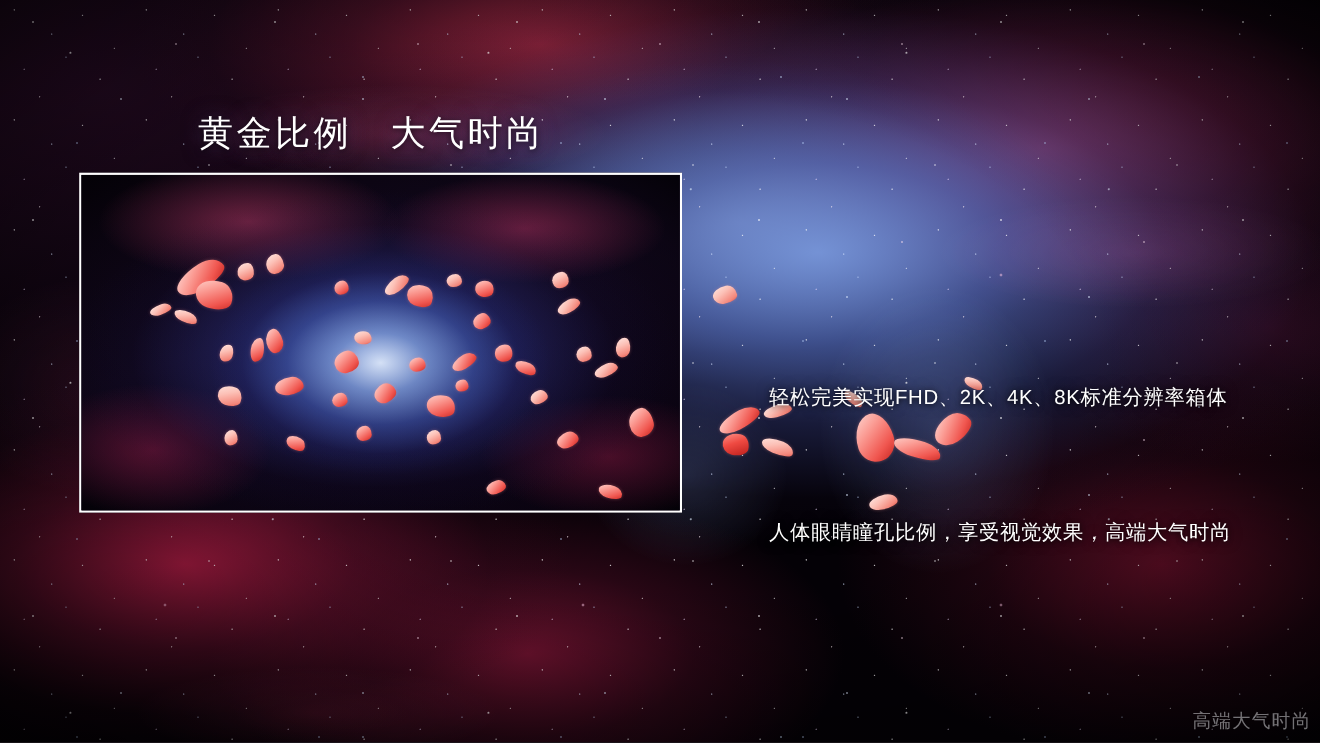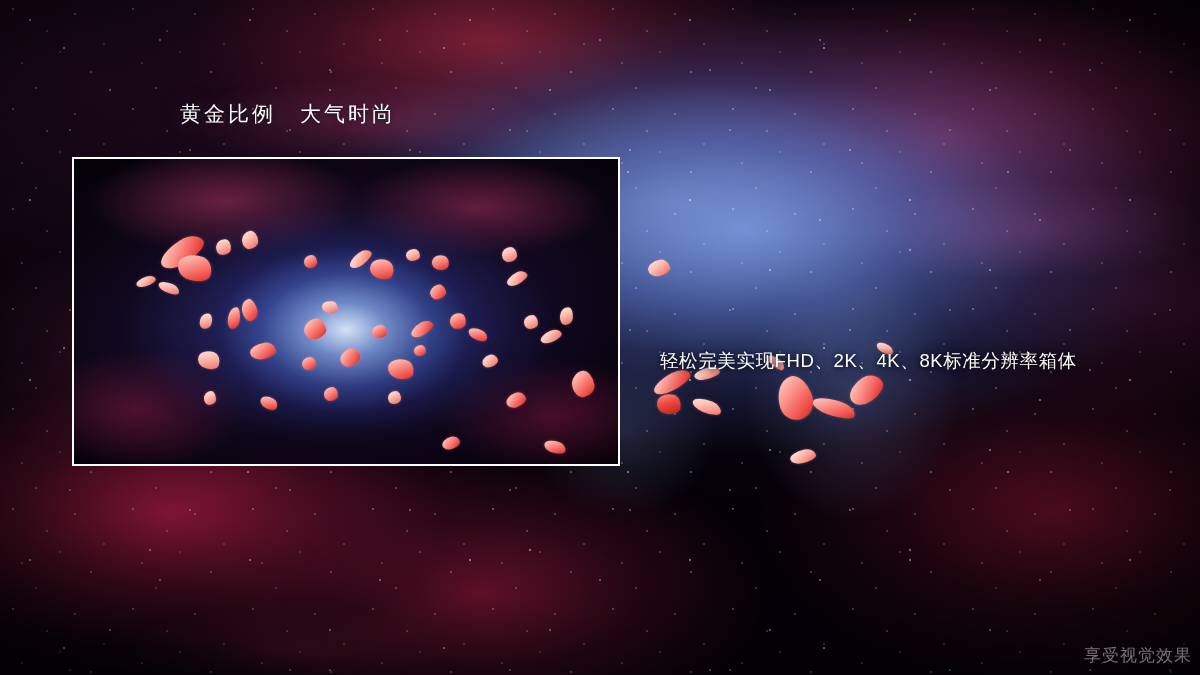--- a/index.html
+++ b/index.html
@@ -135,39 +135,39 @@
   .petal.deep {
     background: linear-gradient(150deg, #ff9a90 0%, #ef4a42 45%, #b81b18 100%);
   }
 
   
   #title {
     position: absolute;
     left: 180px;
     top: 100px;
     color: #ffffff;
-    font-size: 21px;
+    font-size: 32px;
     letter-spacing: 3px;
     white-space: pre;
     text-shadow: 0 1px 6px rgba(0,0,0,0.75), 0 0 18px rgba(80,60,120,0.55);
   }
 
   
   #body-text {
     position: absolute;
     left: 660px;
     top: 258px;
     color: #ffffff;
     font-size: 18.5px;
     line-height: 41px;
     letter-spacing: 0.6px;
     white-space: pre;
     text-shadow: 0 1px 5px rgba(0,0,0,0.80), 0 0 12px rgba(0,0,0,0.55);
   }
-  #body-text .line { display: block; }
+  #body-text .line { display: block; margin-left: 39px; }
 
   
   #watermark {
     position: absolute;
     right: 8px;
     bottom: 8px;
     color: rgba(205,205,210,0.55);
     font-size: 17px;
     letter-spacing: 1px;
     white-space: pre;
@@ -240,17 +240,18 @@
     <div class="petal" style="left:432px; top:234px; width:20px; height:14px; transform:rotate(-20deg);"></div>
     <div class="petal" style="left:498px; top:212px; width:22px; height:26px; transform:rotate(-12deg);"></div>
     <div class="petal" style="left:470px; top:282px; width:22px; height:12px; transform:rotate(18deg);"></div>
     <div class="petal" style="left:368px; top:278px; width:18px; height:12px; transform:rotate(-16deg);"></div>
   </div>
 
   <div id="title">黄金比例　大气时尚</div>
 
   <div id="body-text">
     <span class="line">轻松完美实现FHD、2K、4K、8K标准分辨率箱体</span>
+    <span class="line">人体眼睛瞳孔比例，享受视觉效果，高端大气时尚</span>
   </div>
 
-  <div id="watermark">享受视觉效果</div>
+  <div id="watermark">高端大气时尚</div>
 
 </div>
 
 </body></html>

